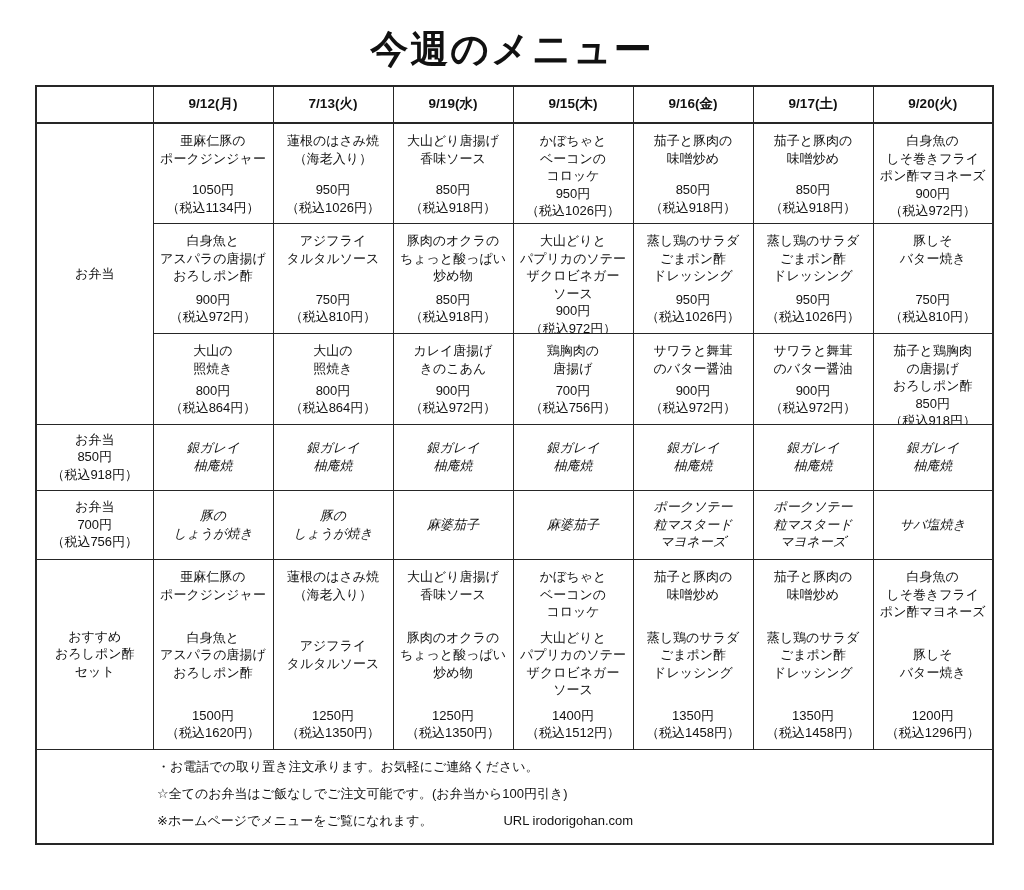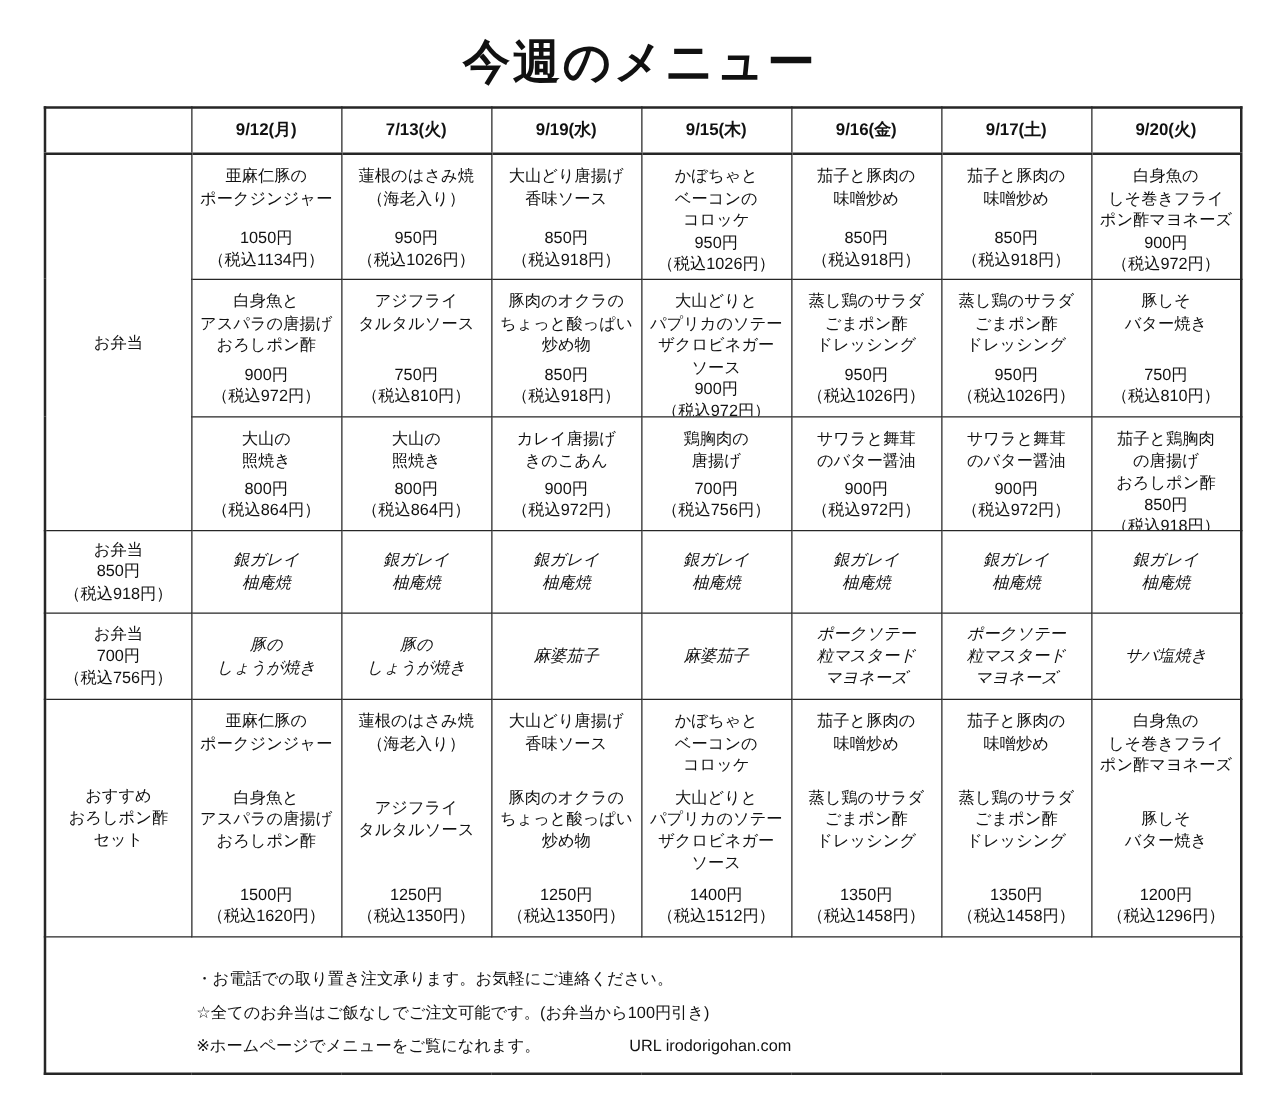--- a/index.html
+++ b/index.html
@@ -45,21 +45,21 @@
     padding:8px 2px 6px;
   }
   tr.row-a td.item .wrap{height:84px;}
   tr.row-b td.item .wrap{height:94px;}
   tr.row-c td.item .wrap{height:75px;}
   tr.row-dm td.item .wrap{height:174px;}
   .dish,.price,.single{white-space:pre-line;}
   td.single-cell{white-space:pre-line;font-style:italic;}
   tr.row-notes td{
     text-align:left;vertical-align:top;
-    padding:19px 10px 8px 120px;
+    padding:3px 10px 8px 120px;
   }
   .note{line-height:27px;white-space:pre-line;}
   .note .url{margin-left:71px;}
 </style>
 </head>
 <body>
 
 <div class="page">
   <h1 class="title">今週のメニュー</h1>
 

